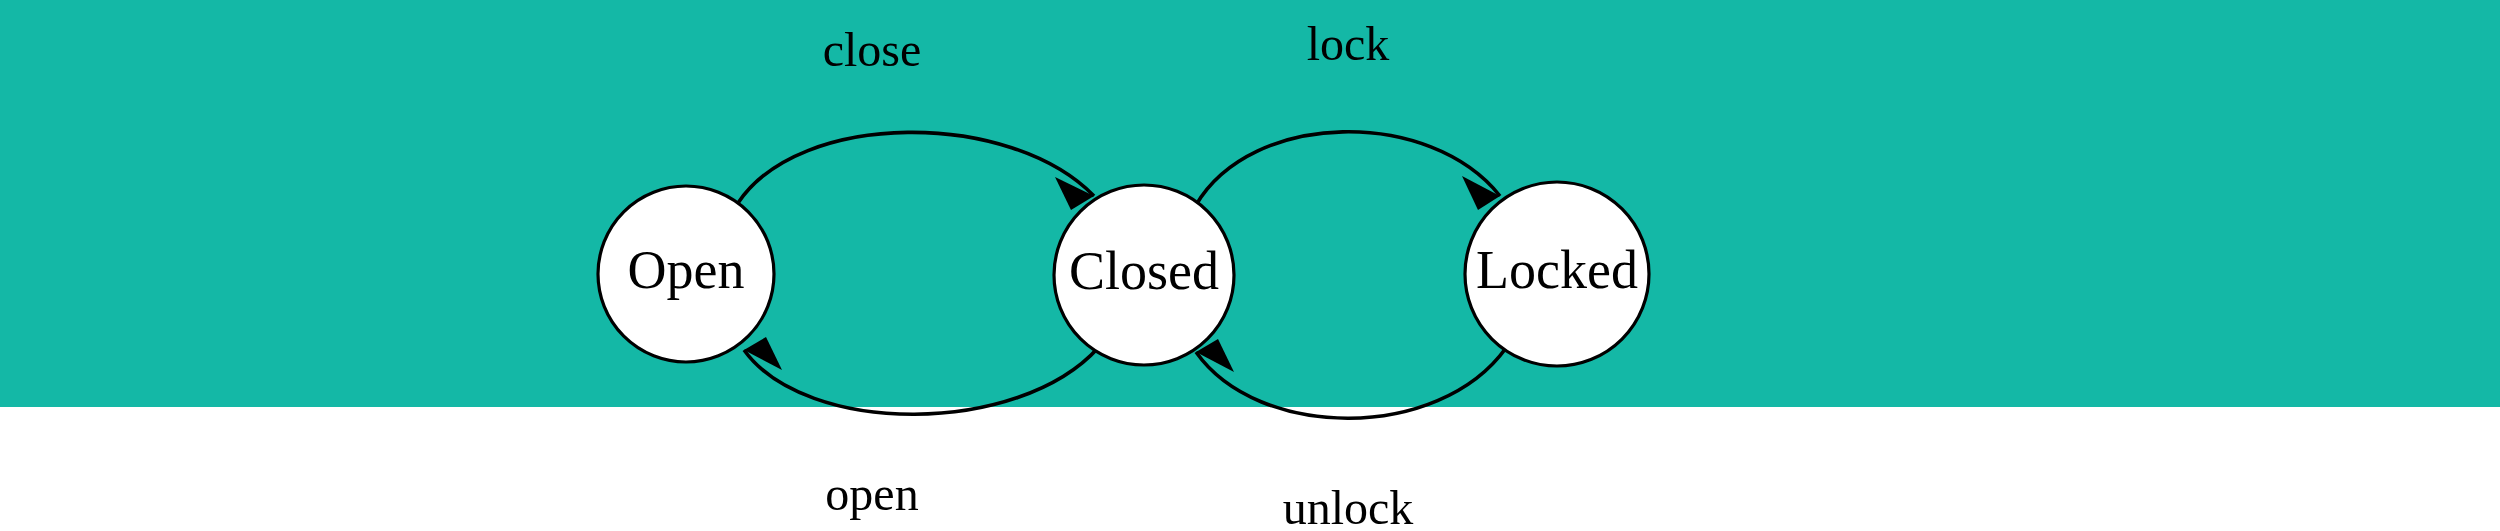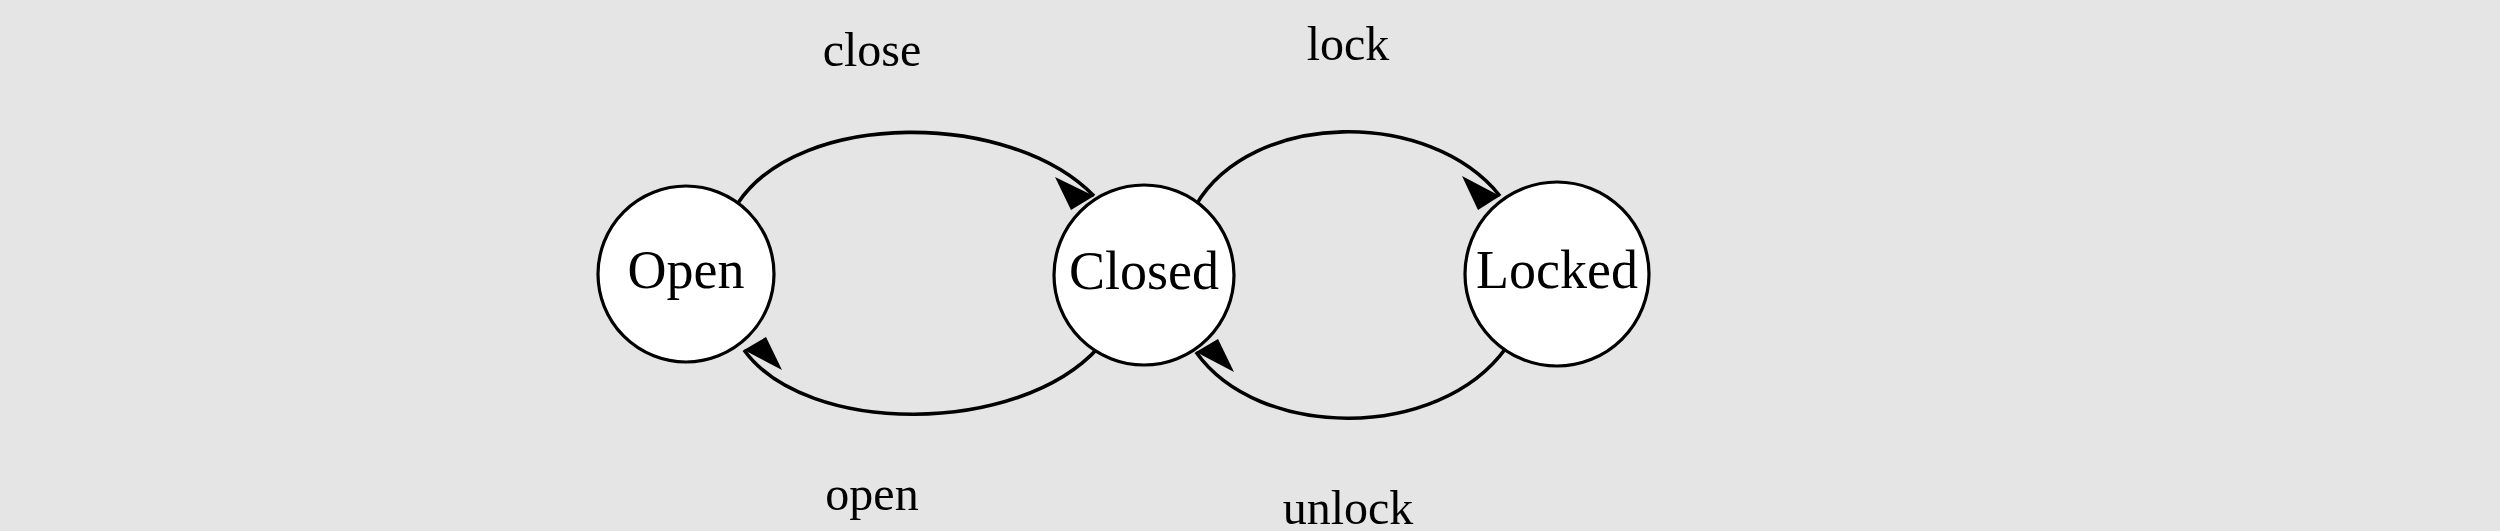--- a/index.html
+++ b/index.html
@@ -10,22 +10,22 @@
   }
   body {
     width: 2500px;
     height: 531px;
     overflow: hidden;
     font-family: "Liberation Serif", "DejaVu Serif", serif;
   }
   #diagram-root {
     position: relative;
     width: 2500px;
-    height: 531px;
-    background: #e5e5e5;
+    height: 407px;
+    background: #14b8a6;
   }
   svg#state-machine-svg {
     display: block;
     width: 2500px;
     height: 531px;
   }
   .state-circle {
     fill: #ffffff;
     stroke: #000000;
     stroke-width: 3.2;

